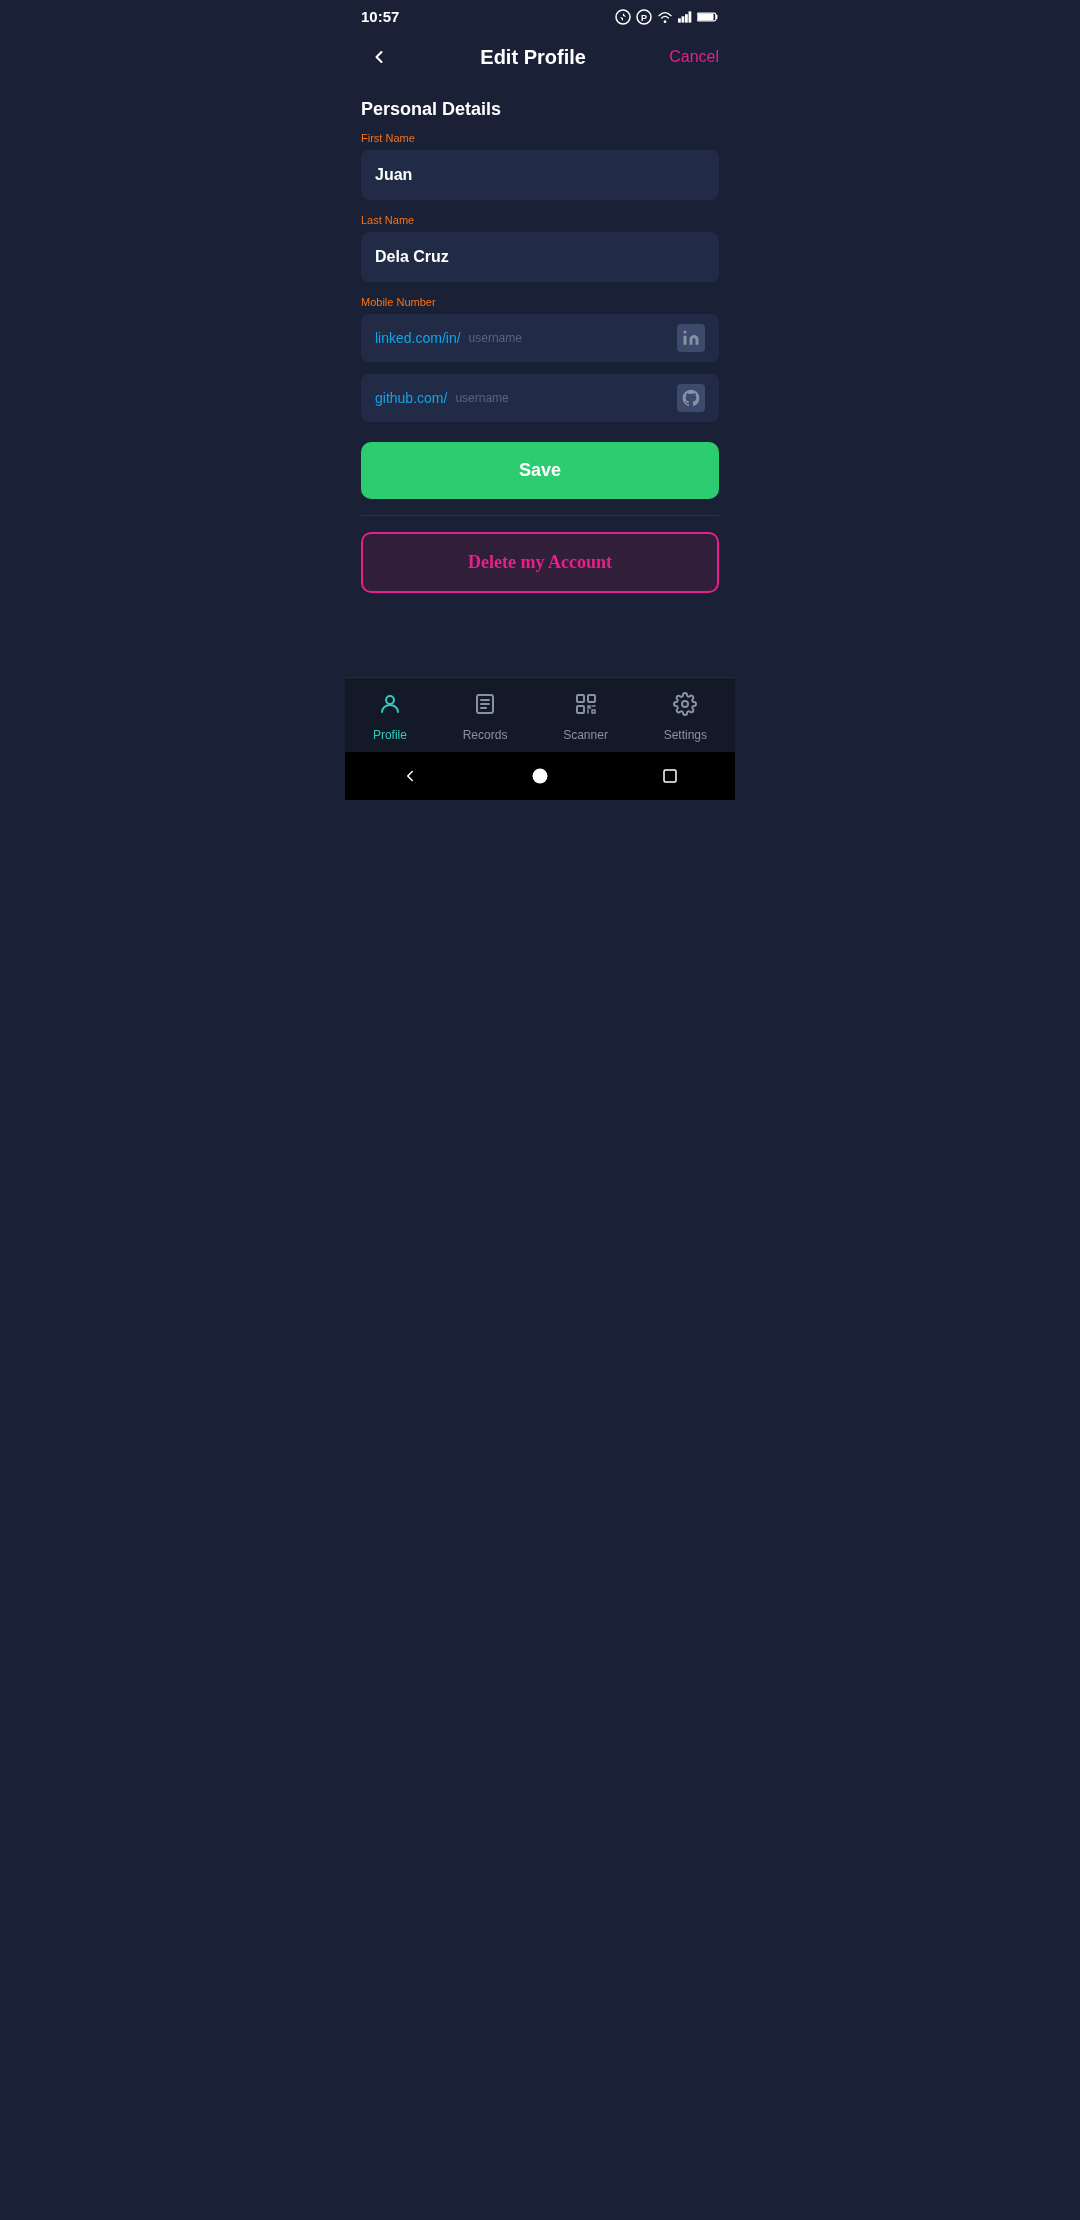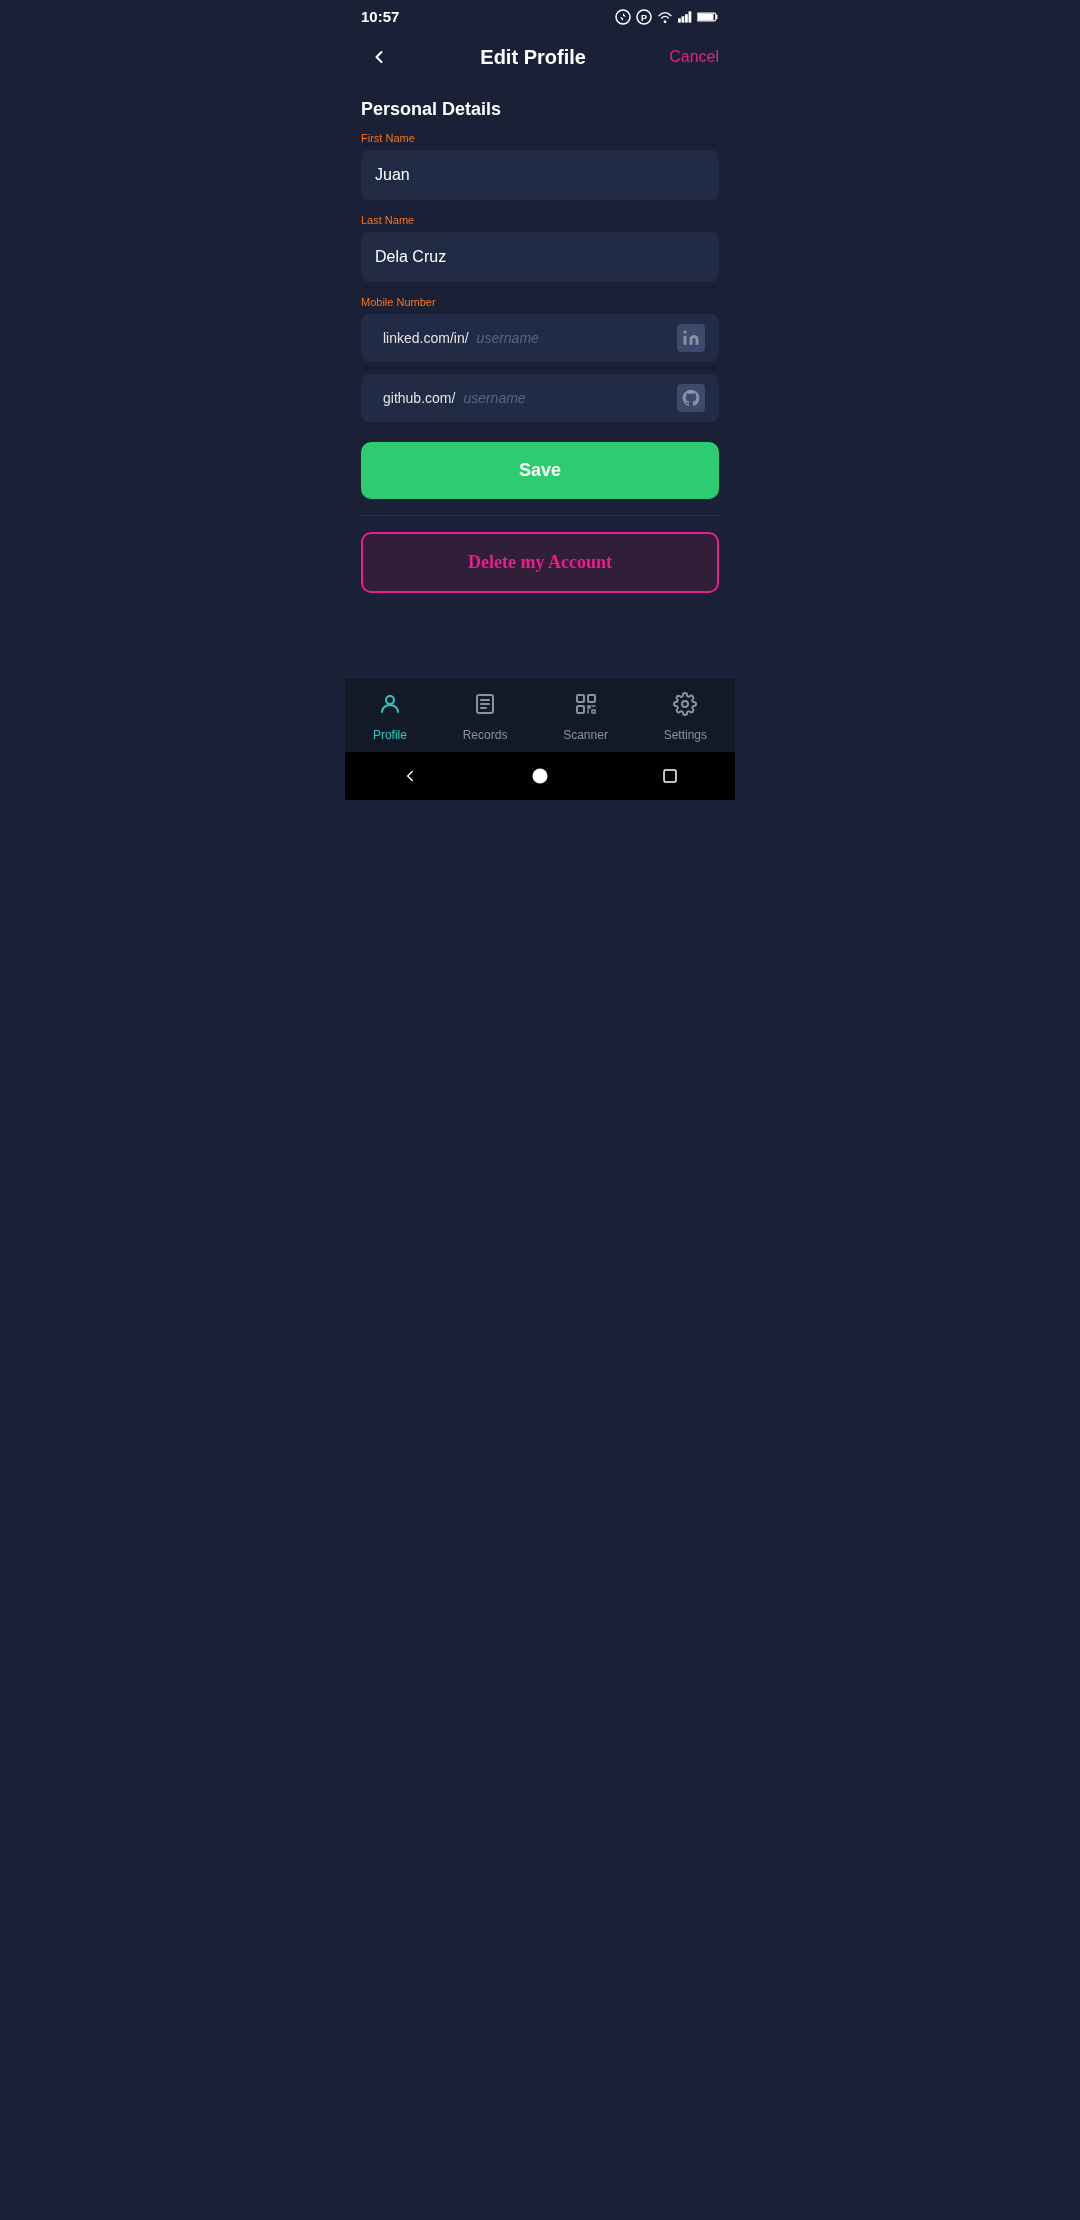--- a/index.html
+++ b/index.html
@@ -91,50 +91,49 @@
     .input-field {
       width: 100%;
       background: #222b45;
       border: none;
       border-radius: 8px;
       padding: 16px 14px;
       font-size: 16px;
       color: #ffffff;
       outline: none;
       margin-bottom: 14px;
+      font-weight: bold;
     }
     .input-field::placeholder {
       color: #5a6480;
     }
 
     
     .url-field-wrapper {
       display: flex;
       align-items: center;
       background: #222b45;
       border-radius: 8px;
       padding: 0 14px;
       margin-bottom: 12px;
     }
     .url-prefix {
       font-size: 14px;
-      color: #e5e5e5;
+      color: #0ea5e9;
       white-space: nowrap;
       padding: 16px 0;
-      margin-left: 8px;
     }
     .url-input {
       flex: 1;
       background: transparent;
       border: none;
       padding: 16px 8px;
-      font-size: 14px;
+      font-size: 12px;
       color: #5eead4;
       outline: none;
-      font-style: italic;
     }
     .url-input::placeholder {
       color: #5a6480;
     }
     .url-icon {
       width: 28px;
       height: 28px;
       border-radius: 4px;
       display: flex;
       align-items: center;

